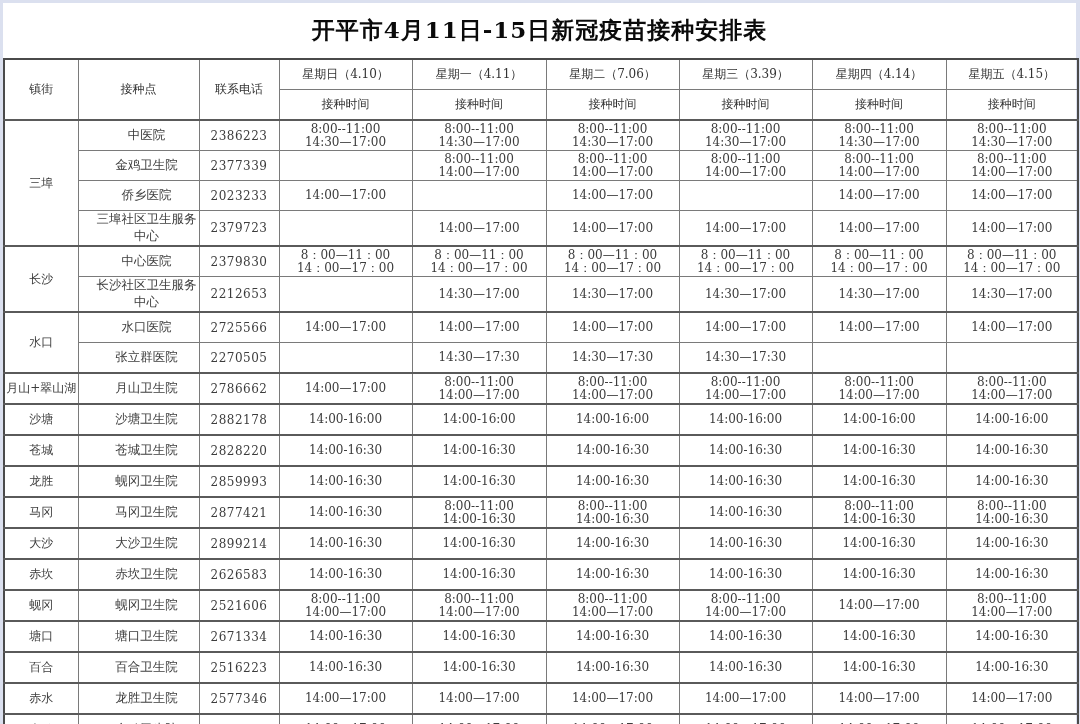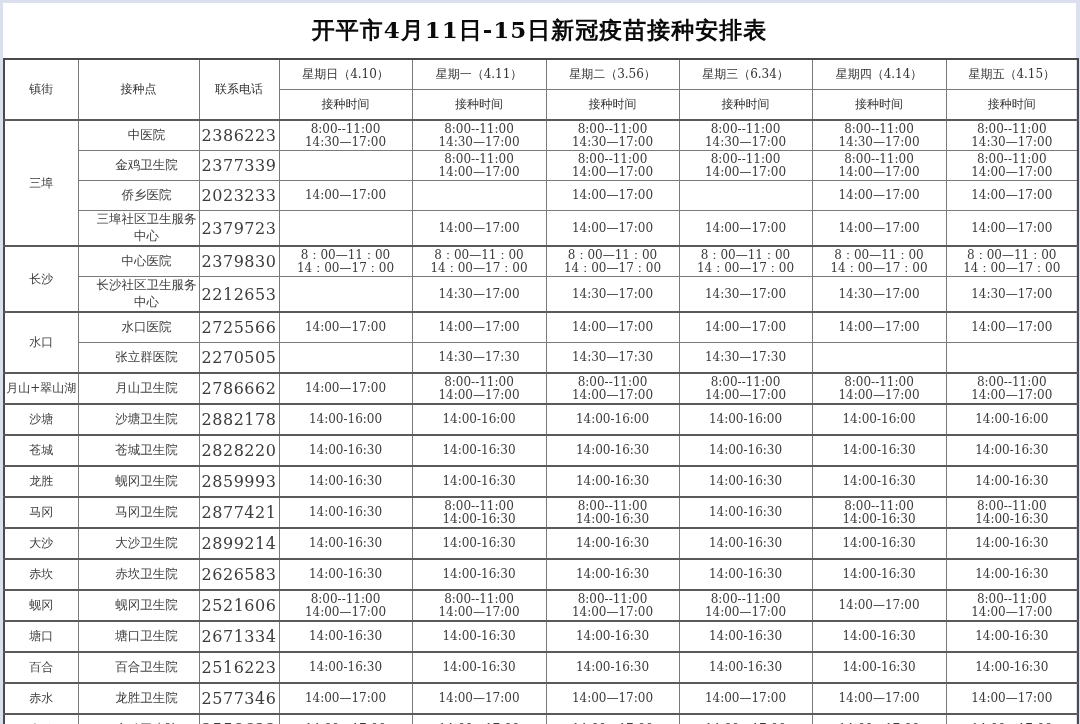--- a/index.html
+++ b/index.html
@@ -31,21 +31,21 @@
     border:1px solid #7a7a7a;
     text-align:center;vertical-align:middle;
     color:#3c3c3c;padding:0;overflow:hidden;
   }
   .sched thead th{
     font-size:12px;font-weight:normal;height:29px;color:#333333;margin-left:25px;
   }
   .sched tbody td{font-size:12px;height:29px;}
   .sched td.town{font-size:12px;}
   .sched td.site{font-size:12.5px;padding-left:16px;}
-  .sched td.phone{font-size:16px;letter-spacing:0.5px;}
+  .sched td.phone{font-size:12px;letter-spacing:0.5px;}
   .sched td.time div{line-height:13px;}
   .sched tr.group-start td{border-top:2px solid #5a5a5a;}
 </style>
 </head>
 <body>
 
 <div class="page">
   <div class="title">开平市4月11日-15日新冠疫苗接种安排表</div>
   <table class="sched">
     <colgroup>
@@ -59,22 +59,22 @@
         <col style="width:134px">
         <col style="width:132px">
     </colgroup>
     <thead>
       <tr>
         <th rowspan="2">镇街</th>
         <th rowspan="2">接种点</th>
         <th rowspan="2">联系电话</th>
         <th>星期日（4.10）</th>
         <th>星期一（4.11）</th>
-        <th>星期二（3.56）</th>
-        <th>星期三（6.34）</th>
+        <th>星期二（7.06）</th>
+        <th>星期三（3.39）</th>
         <th>星期四（4.14）</th>
         <th>星期五（4.15）</th>
       </tr>
       <tr>
         <th>接种时间</th>
         <th>接种时间</th>
         <th>接种时间</th>
         <th>接种时间</th>
         <th>接种时间</th>
         <th>接种时间</th>

